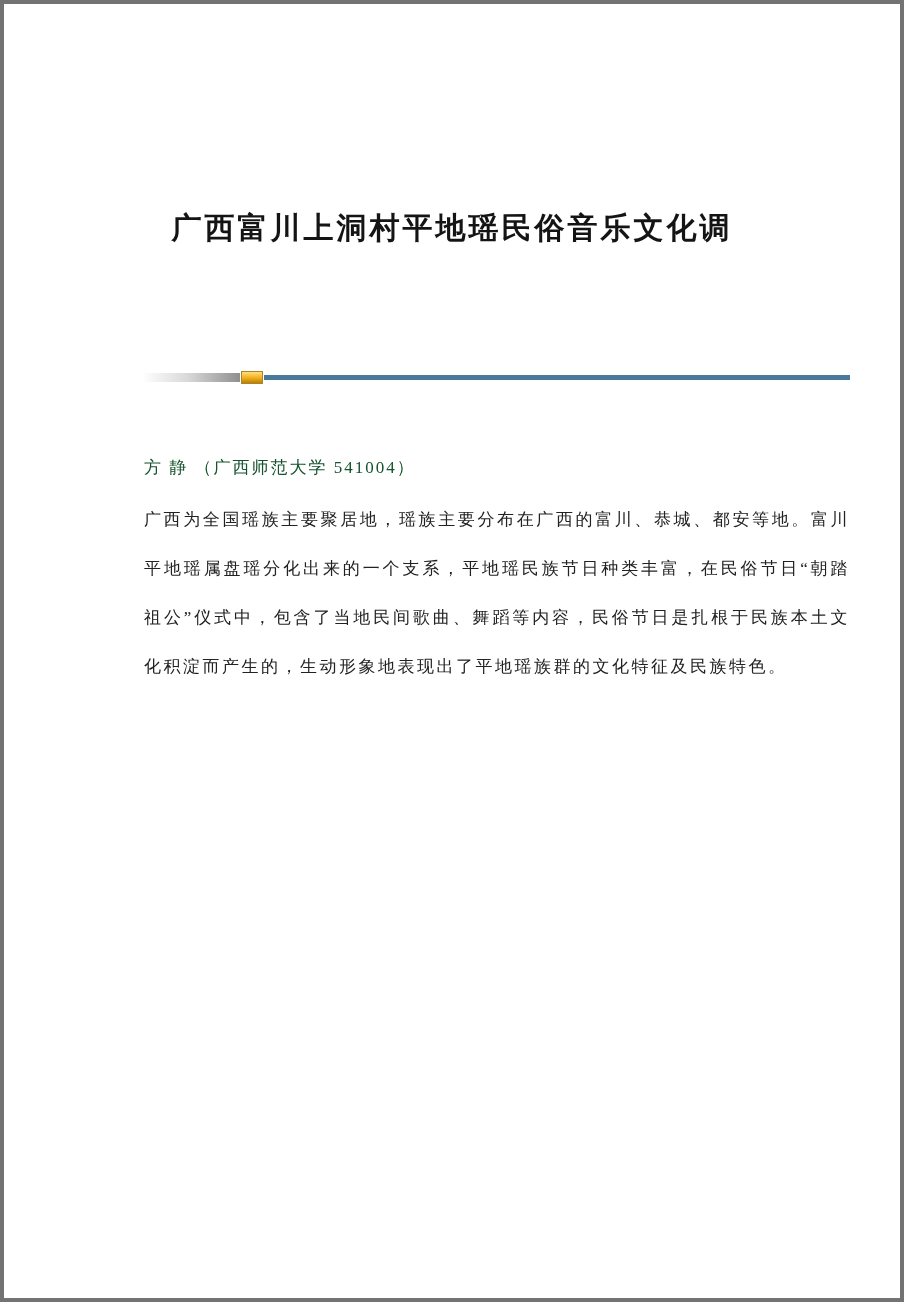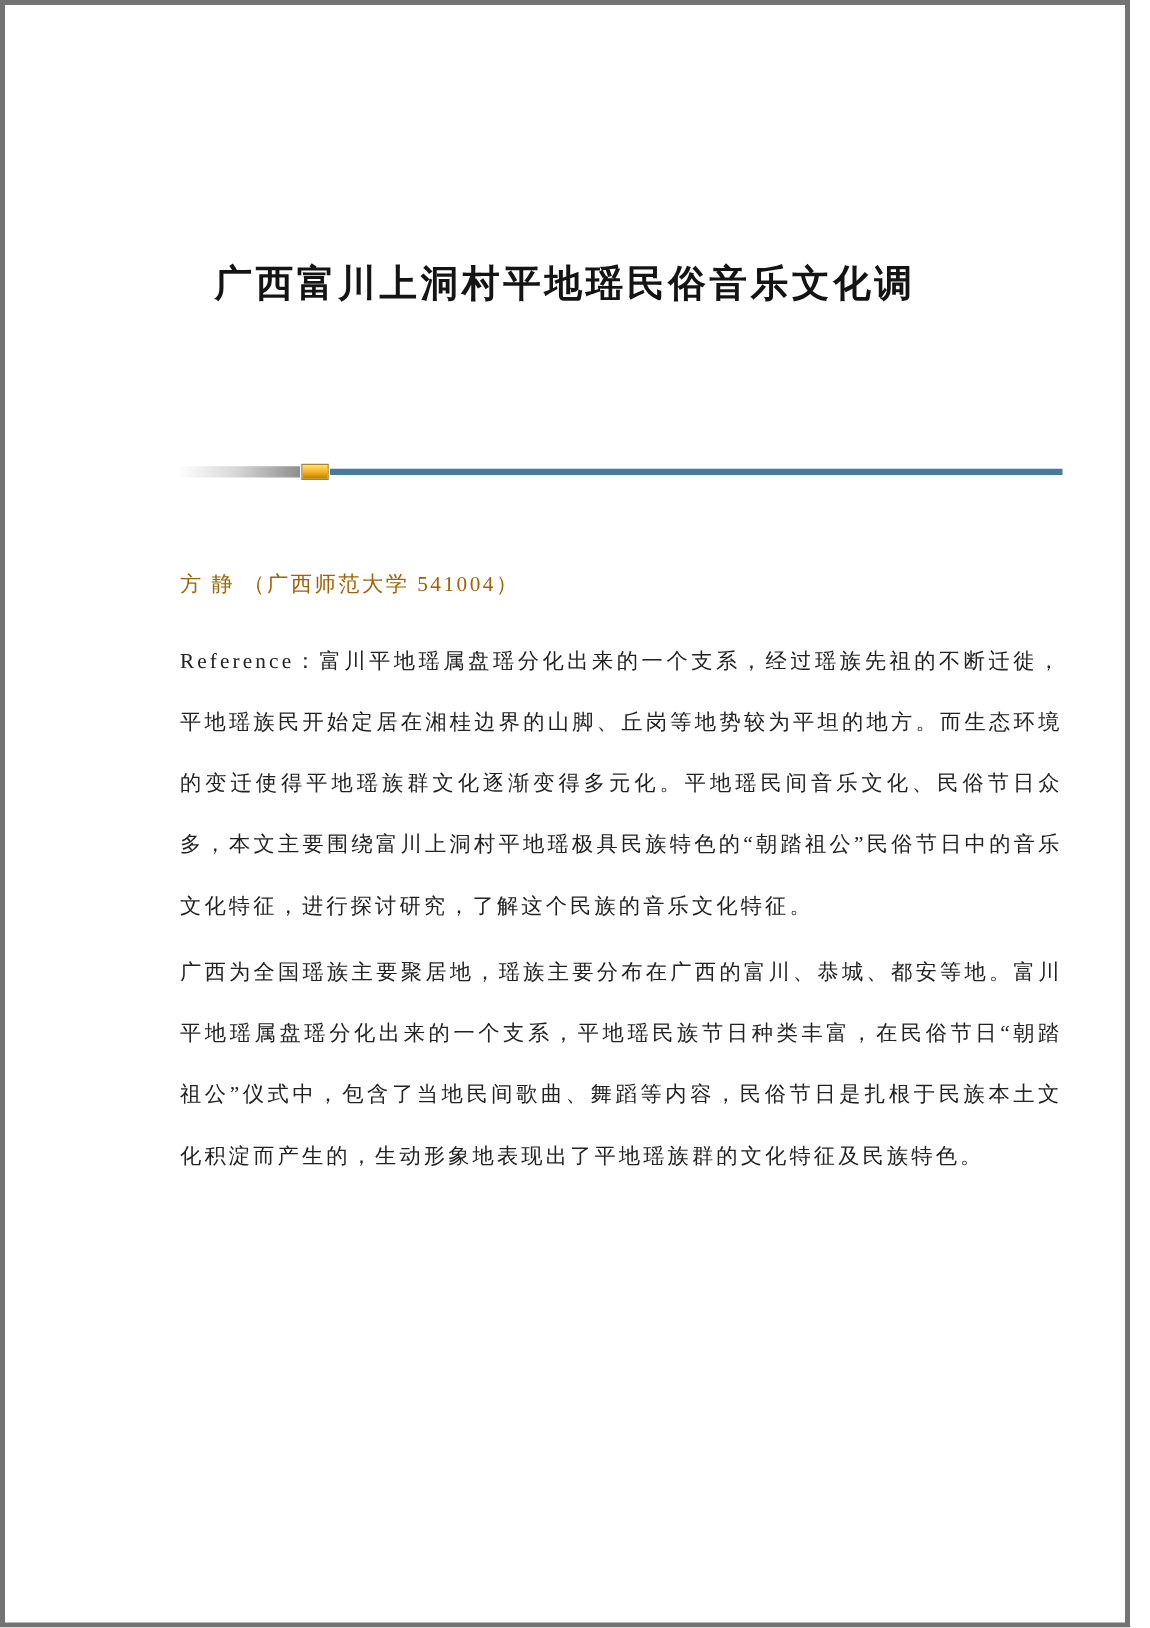--- a/index.html
+++ b/index.html
@@ -50,21 +50,21 @@
   }
   .divider-bar {
     flex: 1;
     height: 5px;
     background: #4a7a99;
   }
   .author {
     margin: 72px 0 15px 140px;
     width: 706px;
     font-size: 17px;
-    color: #a16207;
+    color: #14532d;
     letter-spacing: 2px;
     line-height: 24px;
   }
   .para {
     margin: 0 0 0 140px;
     width: 706px;
     font-size: 17px;
     color: #222222;
     letter-spacing: 2.5px;
     line-height: 49px;
@@ -85,18 +85,17 @@
   </h1>
 
   <div class="divider">
     <span class="divider-gradient"></span>
     <span class="divider-icon"></span>
     <span class="divider-bar"></span>
   </div>
 
   <p class="author">方 静 （广西师范大学 541004）</p>
 
-  <p class="para abstract">Reference：富川平地瑶属盘瑶分化出来的一个支系，经过瑶族先祖的不断迁徙，平地瑶族民开始定居在湘桂边界的山脚、丘岗等地势较为平坦的地方。而生态环境的变迁使得平地瑶族群文化逐渐变得多元化。平地瑶民间音乐文化、民俗节日众多，本文主要围绕富川上洞村平地瑶极具民族特色的“朝踏祖公”民俗节日中的音乐文化特征，进行探讨研究，了解这个民族的音乐文化特征。</p>
 
 
   <p class="para body-para">广西为全国瑶族主要聚居地，瑶族主要分布在广西的富川、恭城、都安等地。富川平地瑶属盘瑶分化出来的一个支系，平地瑶民族节日种类丰富，在民俗节日“朝踏祖公”仪式中，包含了当地民间歌曲、舞蹈等内容，民俗节日是扎根于民族本土文化积淀而产生的，生动形象地表现出了平地瑶族群的文化特征及民族特色。</p>
 
 </div>
 
 </body></html>

